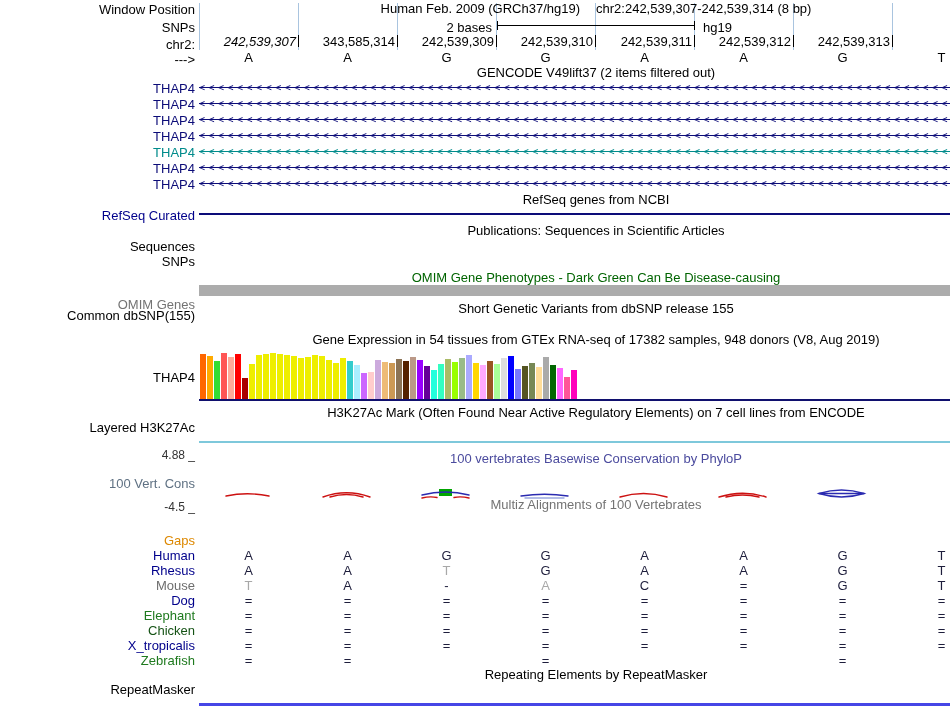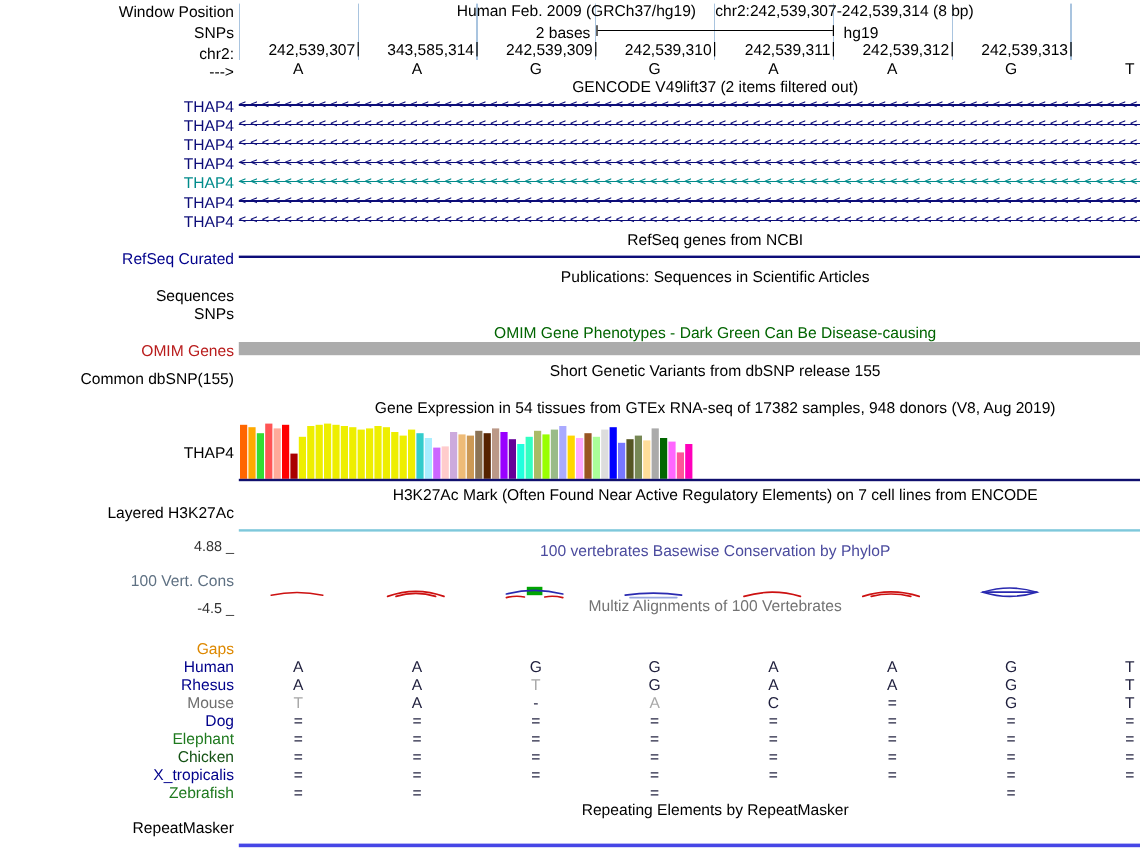--- a/index.html
+++ b/index.html
@@ -47,21 +47,21 @@
   </div>
 
   <div class="gutter-label" style="top:20px">SNPs</div>
   <div class="abs" style="top:20px;left:155px;width:293px;text-align:right;font-size:13px">2 bases</div>
   <div class="scalebar"></div>
   <div class="abs" style="top:20px;left:659px;font-size:13px">hg19</div>
 
   <div class="gutter-label" style="top:37px">chr2:</div>
   <div id="ruler-positions" class="hline" style="top:34px;height:16px">
       <div class="tick" style="left: 99px;"></div>
-      <div class="pos" style="left: 19px;">242,539,307</div>
+      <div class="pos" style="left: 19px; font-style: italic;">242,539,307</div>
       <div class="tick" style="left: 198px;"></div>
       <div class="pos" style="left: 118px;">343,585,314</div>
       <div class="tick" style="left: 297px;"></div>
       <div class="pos" style="left: 217px;">242,539,309</div>
       <div class="tick" style="left: 396px;"></div>
       <div class="pos" style="left: 316px;">242,539,310</div>
       <div class="tick" style="left: 495px;"></div>
       <div class="pos" style="left: 415px;">242,539,311</div>
       <div class="tick" style="left: 594px;"></div>
       <div class="pos" style="left: 514px;">242,539,312</div>
@@ -101,21 +101,21 @@
 
   <div class="center-title" style="top:193px">RefSeq genes from NCBI</div>
   <div class="gutter-label" style="top:208px;color:#00008B">RefSeq Curated</div>
   <div class="hline" style="top:213px;height:2px;background:#0C0C78"></div>
 
   <div class="center-title" style="top:224px">Publications: Sequences in Scientific Articles</div>
   <div class="gutter-label" style="top:239px">Sequences</div>
   <div class="gutter-label" style="top:254px">SNPs</div>
 
   <div class="center-title" style="top:271px;color:#006400">OMIM Gene Phenotypes - Dark Green Can Be Disease-causing</div>
-  <div class="gutter-label" style="top:285px;color:#b91c1c">OMIM Genes</div>
+  <div class="gutter-label" style="top:297px;color:#737373">OMIM Genes</div>
   <div class="hline" style="top:285px;height:11px;background:#ACACAC"></div>
 
   <div class="center-title" style="top:302px">Short Genetic Variants from dbSNP release 155</div>
   <div class="gutter-label" style="top:308px">Common dbSNP(155)</div>
 
   <div class="center-title" style="top:333px">Gene Expression in 54 tissues from GTEx RNA-seq of 17382 samples, 948 donors (V8, Aug 2019)</div>
   <div class="gutter-label" style="top:370px">THAP4</div>
   <div id="gtex-bars">
       <div class="bar" style="left: 1px; height: 45px; background: rgb(255, 102, 0);"></div>
       <div class="bar" style="left: 8px; height: 43px; background: rgb(255, 170, 0);"></div>

